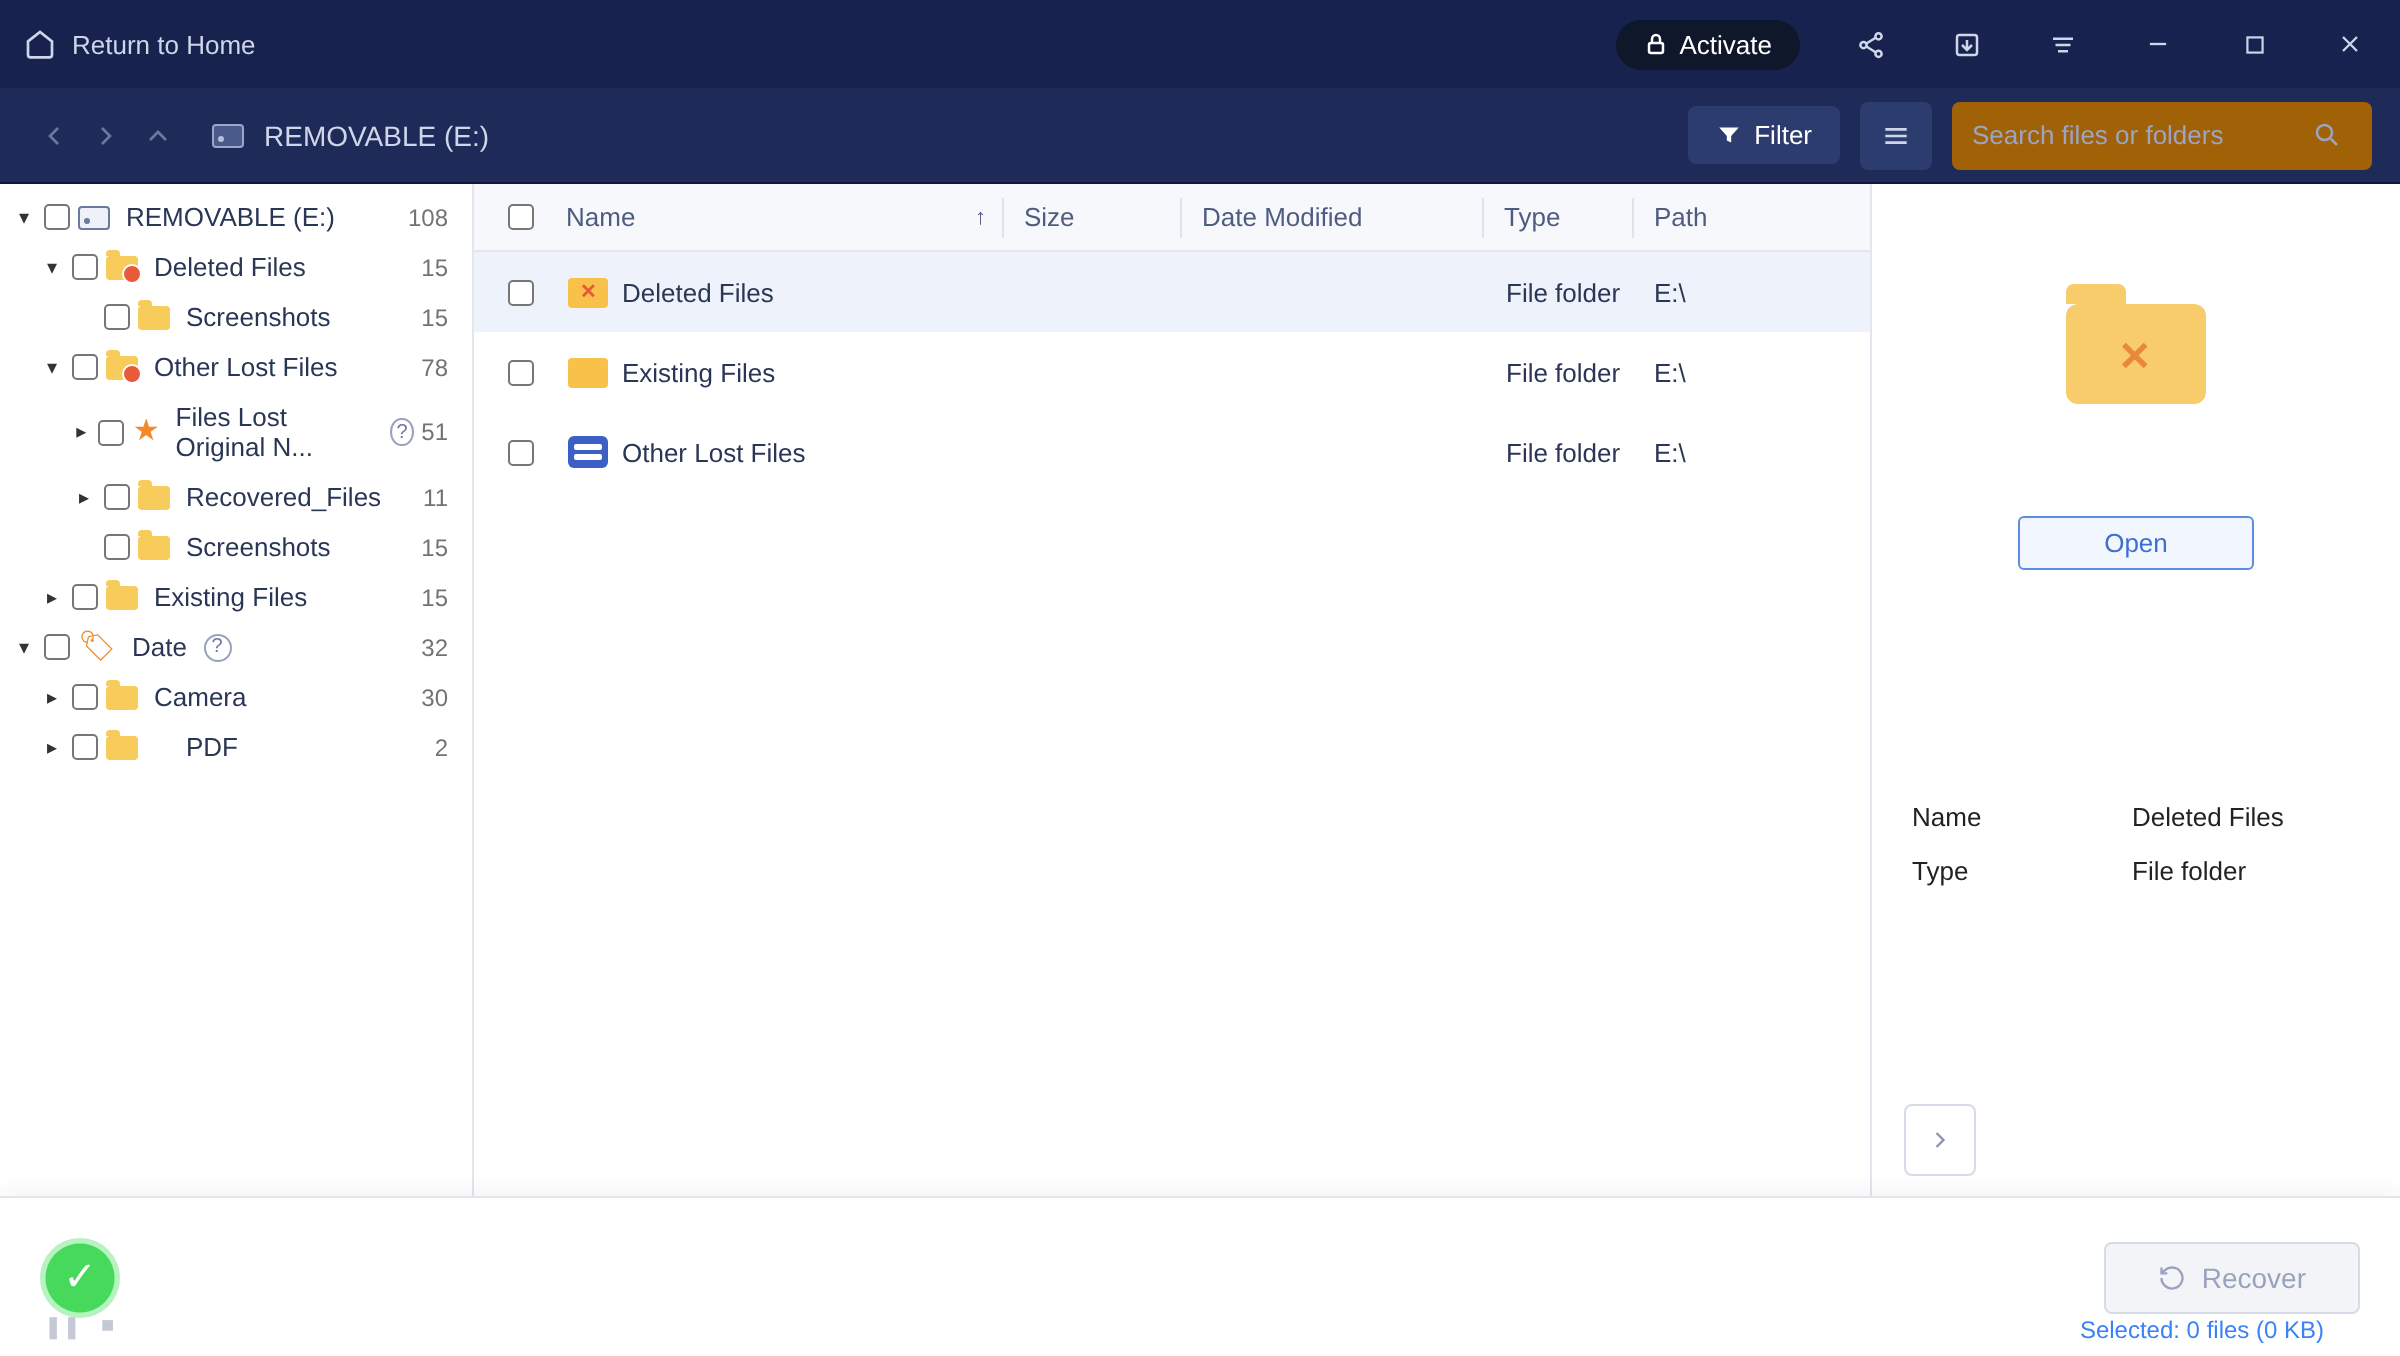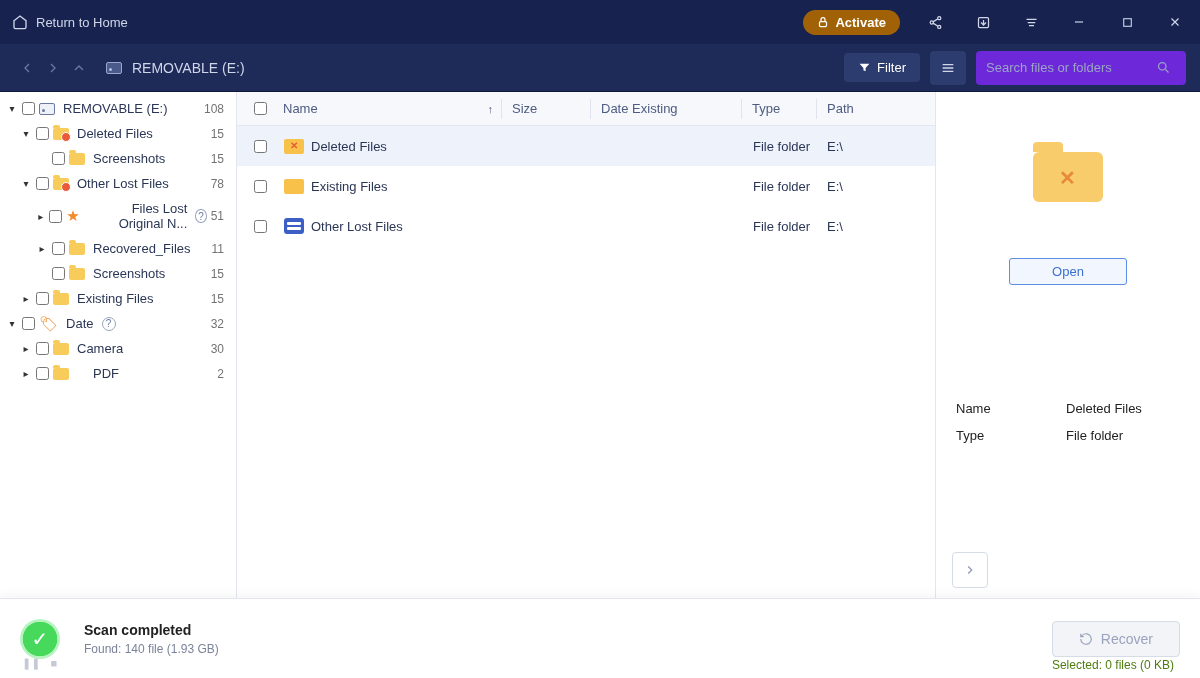--- a/index.html
+++ b/index.html
@@ -2,33 +2,33 @@
 <html><head>
 <meta charset="utf-8">
 <style>
   * { box-sizing: border-box; margin: 0; padding: 0; font-family: -apple-system, "Segoe UI", Arial, sans-serif; }
   body { width: 1200px; height: 678px; overflow: hidden; background: #fff; display: flex; flex-direction: column; }
 
   
   .titlebar { height: 44px; background: #17234e; display: flex; align-items: center; color: #cfd6ea; padding: 0 12px; gap: 22px; }
   .titlebar .left { display: flex; align-items: center; gap: 8px; font-size: 13px; cursor: pointer; }
   .titlebar .spacer { flex: 1; }
-  .titlebar .activate { background: #a16207; color: #fff; border-radius: 14px; padding: 5px 14px; display: flex; align-items: center; gap: 6px; font-size: 13px; cursor: pointer; font-weight: bold; }
+  .titlebar .activate { background: #0f172a; color: #fff; border-radius: 14px; padding: 5px 14px; display: flex; align-items: center; gap: 6px; font-size: 13px; cursor: pointer; }
   .titlebar .iconbtn { width: 26px; height: 26px; display: flex; align-items: center; justify-content: center; cursor: pointer; color: #cfd6ea; }
 
   
   .toolbar { height: 48px; background: #1e2a57; display: flex; align-items: center; padding: 0 14px; color: #c0c8e0; border-bottom: 1px solid #0f173a; }
   .navbtn { width: 26px; height: 26px; display:flex; align-items:center; justify-content:center; cursor:pointer; color:#6b789f;}
   .toolbar .crumb { display:flex; align-items:center; gap:10px; margin-left:14px; font-size:14px; color:#cfd6ea;}
   .drive-ic { width:16px; height:12px; background:#4a5a8a; border:1px solid #9aa7cc; border-radius:2px; position:relative;}
   .drive-ic::after{content:"";position:absolute;bottom:2px;left:2px;width:3px;height:3px;background:#b3c0e0;border-radius:50%;}
   .toolbar .spacer { flex: 1; }
   .filterbtn { background:#2d3c6e; color:#fff; padding:7px 14px; border-radius:4px; display:flex; align-items:center; gap:6px; font-size:13px; cursor:pointer;}
   .hambtn { width:36px; height:34px; background:#2d3c6e; border-radius:4px; display:flex; align-items:center; justify-content:center; cursor:pointer; margin-left:10px;}
-  .searchbox { margin-left:10px; background:#6d28d9; border-radius:4px; height:34px; display:flex; align-items:center; padding:0 10px; width:210px; }
+  .searchbox { margin-left:10px; background:#a16207; border-radius:4px; height:34px; display:flex; align-items:center; padding:0 10px; width:210px; }
   .searchbox input { background:transparent; border:none; color:#cfd6ea; font-size:13px; width:170px; outline:none;}
   .searchbox input::placeholder{color:#9aa5c6;}
 
   
   .mainrow { flex:1; display:flex; min-height:0; }
   .sidebar { width:237px; border-right:1px solid #e3e6ee; overflow-y:auto; padding-top:4px; }
   .tree-item { display:flex; align-items:center; padding:5px 6px; font-size:13px; color:#2a3655; cursor:pointer; gap:4px; }
   .tree-item .count { margin-left:auto; color:#737373; padding-right:6px; font-size:12px;}
   .tree-item input[type=checkbox]{ width:13px; height:13px;}
   .chev { width:12px; text-align:center; color:#333; font-size:10px; user-select:none;}
@@ -77,21 +77,21 @@
   .nextbtn{margin-top:auto;margin-left:2px;width:36px;height:36px;border:1px solid #d6dbe8;border-radius:4px;display:flex;align-items:center;justify-content:center;color:#8a94b0;cursor:pointer;}
 
   
   .footer{height:80px;border-top:1px solid #e3e6ee;display:flex;align-items:center;padding:0 20px;box-shadow:0 -4px 10px rgba(0,0,0,.04);}
   .checkcirc{width:40px;height:40px;border-radius:50%;background:radial-gradient(circle,#46d95b 60%,#b6f3c0 62%);display:flex;align-items:center;justify-content:center;color:#fff;font-size:20px;}
   .footer .txt{margin-left:24px;}
   .footer .title{font-weight:600;font-size:14px;color:#222;}
   .footer .sub{font-size:12px;color:#7c8399;margin-top:4px;}
   .footer .spacer{flex:1;}
   .recoverbtn{border:1px solid #d6dbe8;background:#f3f4f7;color:#9aa3bd;border-radius:4px;padding:9px 26px;font-size:14px;display:flex;align-items:center;gap:8px;cursor:not-allowed;}
-  .footer .sel{font-size:12px;color:#4d7c0f;position:absolute;right:26px;bottom:6px;}
+  .footer .sel{font-size:12px;color:#3b82f6;position:absolute;right:38px;bottom:6px;}
   .pp{position:absolute;left:22px;bottom:8px;display:flex;gap:10px;color:#c5c9d6;font-size:11px;}
   .footer-wrap{position:relative;}
 
   svg{display:block;}
 </style>
 </head>
 <body>
 
 <div class="titlebar">
   <div class="left">
@@ -213,21 +213,21 @@
         <span class="chev">▾</span>
         <input type="checkbox" style="">
         <span class="ic-folder-x"></span>
         <span style="margin-left: 4px;">Other Lost Files</span>
         <span class="count">78</span>
       </div>
       <div class="tree-item ind2">
         <span class="chev">▸</span>
         <input type="checkbox" style="">
         <span class="ic-star">★</span>
-        <span style="margin-left: 4px; text-align: right;">Files Lost Original N...</span>
+        <span style="margin-left: 4px;">Files Lost Original N...</span>
         <span class="ic-help">?</span>
         <span class="count">51</span>
       </div>
       <div class="tree-item ind2">
         <span class="chev">▸</span>
         <input type="checkbox" style="">
         <span class="ic-folder"></span>
         <span style="margin-left: 4px;">Recovered_Files</span>
         <span class="count">11</span>
       </div>
@@ -277,21 +277,21 @@
       <div class="th col-name">
           <span>Name</span>
           <span class="sortic">↑</span>
         </div>
       <div class="vline"></div>
       <div class="th col-size">
           <span>Size</span>
         </div>
       <div class="vline"></div>
       <div class="th col-date">
-          <span>Date Existing</span>
+          <span>Date Modified</span>
         </div>
       <div class="vline"></div>
       <div class="th col-type">
           <span>Type</span>
         </div>
       <div class="vline"></div>
       <div class="th col-path">
           <span>Path</span>
         </div>
     </div>
@@ -360,24 +360,20 @@
     <div class="nextbtn">
         <svg width="14" height="14" viewBox="0 0 24 24" fill="none" stroke="currentColor" stroke-width="2">
           <path d="M9 6l6 6-6 6"></path>
         </svg>
       </div>
   </div>
 </div>
 
 <div class="footer footer-wrap">
   <div class="checkcirc">✓</div>
-  <div class="txt">
-    <div class="title">Scan completed</div>
-    <div class="sub">Found: 140 file (1.93 GB)</div>
-  </div>
   <div class="spacer"></div>
   <button class="recoverbtn">
     <svg width="14" height="14" viewBox="0 0 24 24" fill="none" stroke="currentColor" stroke-width="2">
         <path d="M3 12a9 9 0 1 0 3-6.7L3 8"></path>
         <path d="M3 3v5h5"></path>
       </svg>
     <span>Recover</span>
   </button>
   <div class="sel">Selected: 0 files (0 KB)</div>
   <div class="pp">

